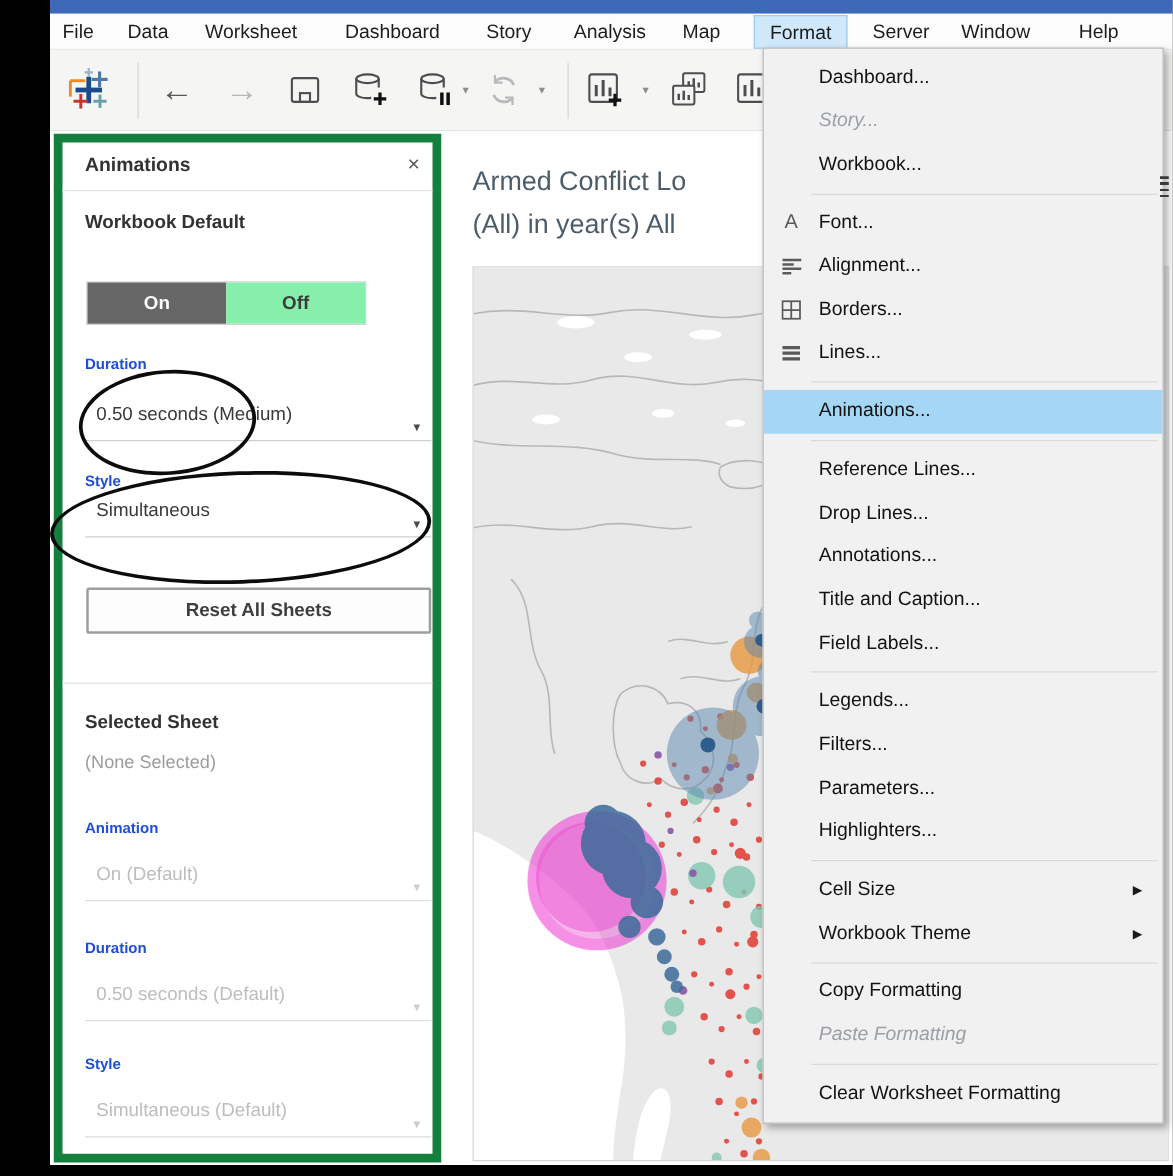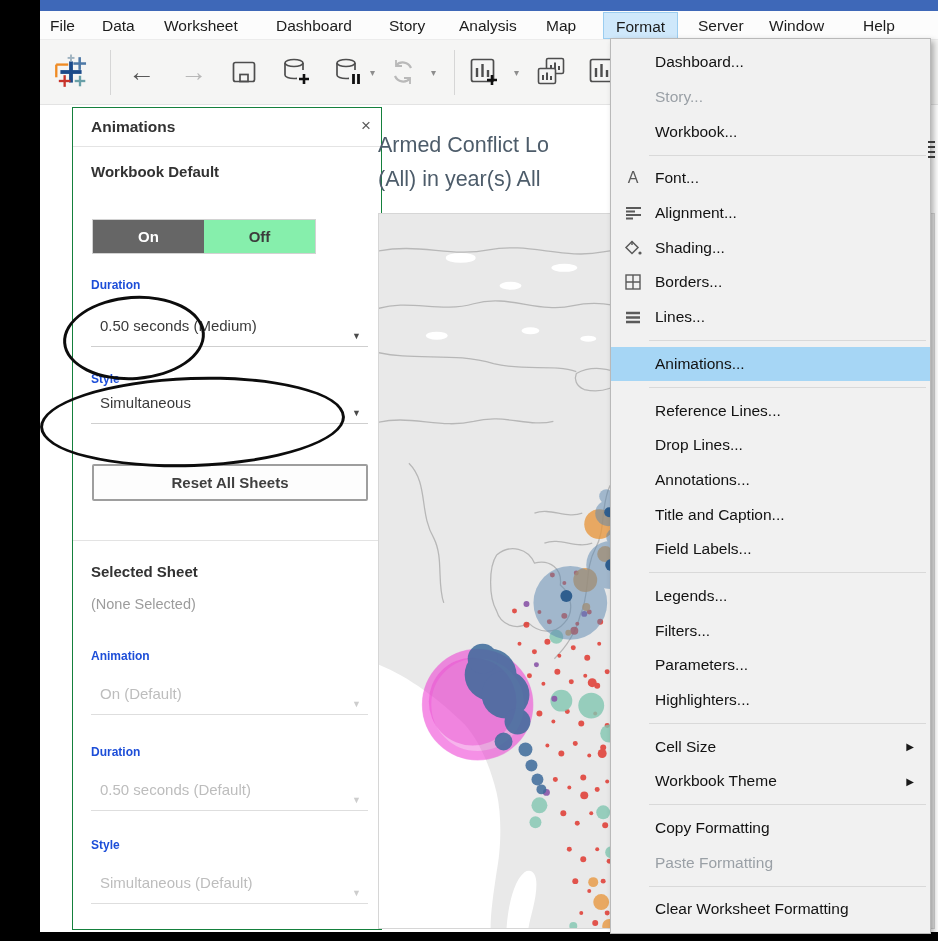--- a/index.html
+++ b/index.html
@@ -19,21 +19,21 @@
   .tb { position:absolute; top:50%; transform:translateY(-50%); display:flex; align-items:center; justify-content:center; }
   .tb-sep { position:absolute; top:10px; width:1px; height:45px; background:#d6d6d6; }
   .tb-caret { position:absolute; top:50%; transform:translateY(-50%); font-size:10px; color:#8d8d8d; }
   .arrow-back { font-size:27px; color:#595959; }
   .arrow-fwd { font-size:27px; color:#b8b8b8; }
 
   
   .workspace { position:absolute; left:0; top:105px; width:898px; height:827px; background:#fff; }
 
   
-  .panel { position:absolute; left:3px; top:2px; width:310px; height:823px; background:#fff; border:1px solid #15803d;margin-left:29px; }
+  .panel { position:absolute; left:3px; top:2px; width:310px; height:823px; background:#fff; border:7px solid #15803d; }
   .panel-head { position:absolute; left:0; top:0; width:100%; height:39px; border-bottom:1px solid #e4e4e4; }
   .panel-title { position:absolute; left:18px; top:10px; font-size:15.5px; font-weight:bold; color:#323232; }
   .panel-close { position:absolute; right:10px; top:8px; font-size:17px; color:#5a5a5a; cursor:default; }
   .sec-label { position:absolute; left:18px; font-size:15px; font-weight:bold; color:#323232; }
   .lbl { position:absolute; left:18px; font-size:12px; color:#1d4ed8;font-weight:bold; }
   .none-sel { position:absolute; left:18px; font-size:14.5px; color:#9c9c9c; }
   .toggle { position:absolute; left:19px; top:111px; width:224px; height:35px; border:1px solid #d2d2d2; display:flex; }
   .tg-on { width:50%; background:#666666; color:#fff; font-weight:bold; font-size:15px; display:flex; align-items:center; justify-content:center; }
   .tg-off { width:50%; background:#86efac; color:#3c3c3c; font-weight:bold; font-size:15px; display:flex; align-items:center; justify-content:center; }
   .ddrow { position:absolute; left:18px; width:277px; height:36px; border-bottom:1px solid #cfcfcf; font-size:15px; color:#3a3a3a; line-height:30px; padding-left:9px; }
@@ -53,21 +53,21 @@
   .annot.e1 { left:23px; top:191px; width:142px; height:84px; transform:rotate(-4deg); }
   .annot.e2 { left:0px; top:272px; width:305px; height:90px; transform:rotate(-2deg); }
 
   
   .dropdown { position:absolute; left:570px; top:38px; width:321px; background:#f1f1f1; border:1px solid #b9b9b9; box-shadow:3px 3px 6px rgba(0,0,0,.3); z-index:6; padding:6px 0; }
   .mi { position:relative; height:34.7px; display:flex; align-items:center; font-size:15.5px; color:#121212; }
   .mic { width:44px; display:flex; align-items:center; justify-content:center; flex:none; color:#555; }
   .mil { flex:1; }
   .mi .arr { margin-right:16px; font-size:10px; color:#1a1a1a; }
   .mi.hl { background:#a6d6f5; }
-  .mi.dis { color:#9aa0a6; }
+  .mi.dis { color:#9aa0a6;font-style:italic; }
   .msep { height:1px; background:#d9d9d9; margin:5.5px 4px 5.5px 38px; }
 
   .grip { position:absolute; left:888px; top:141px; width:7px; height:17px; z-index:7;
           background:repeating-linear-gradient(#3a3a3a 0 2px, transparent 2px 5px); }
 
   svg { display:block; }
 </style>
 </head>
 <body>
 
@@ -414,30 +414,20 @@
       <div class="mi">
         <span class="mic">
           <svg width="17" height="14" viewBox="0 0 17 14" stroke="#5a5a5a" stroke-width="2">
               <path d="M1,2 H16 M1,5.5 H10 M1,9 H16 M1,12.5 H8"></path>
             </svg>
         </span>
         <span class="mil">Alignment...</span>
         </div>
       <div class="mi">
         <span class="mic">
-          <svg width="18" height="16" viewBox="0 0 18 16" fill="none" stroke="#5a5a5a" stroke-width="1.5">
-            <path d="M8,1.5 L14,7.5 L8,13.5 L2,7.5 Z"></path>
-              <path d="M8,1.5 L8,5"></path>
-              <circle cx="16" cy="13" r="1.6" fill="#5a5a5a" stroke="none"></circle>
-          </svg>
-        </span>
-        <span class="mil">Shading...</span>
-        </div>
-      <div class="mi">
-        <span class="mic">
           <svg width="16" height="16" viewBox="0 0 16 16" fill="none" stroke="#5a5a5a" stroke-width="1.4">
               <rect x="1" y="1" width="14" height="14"></rect>
               <path d="M8,1 V15 M1,8 H15"></path>
             </svg>
         </span>
         <span class="mil">Borders...</span>
         </div>
       <div class="mi">
         <span class="mic">
           <svg width="16" height="13" viewBox="0 0 16 13" stroke="#5a5a5a" stroke-width="2.6">

